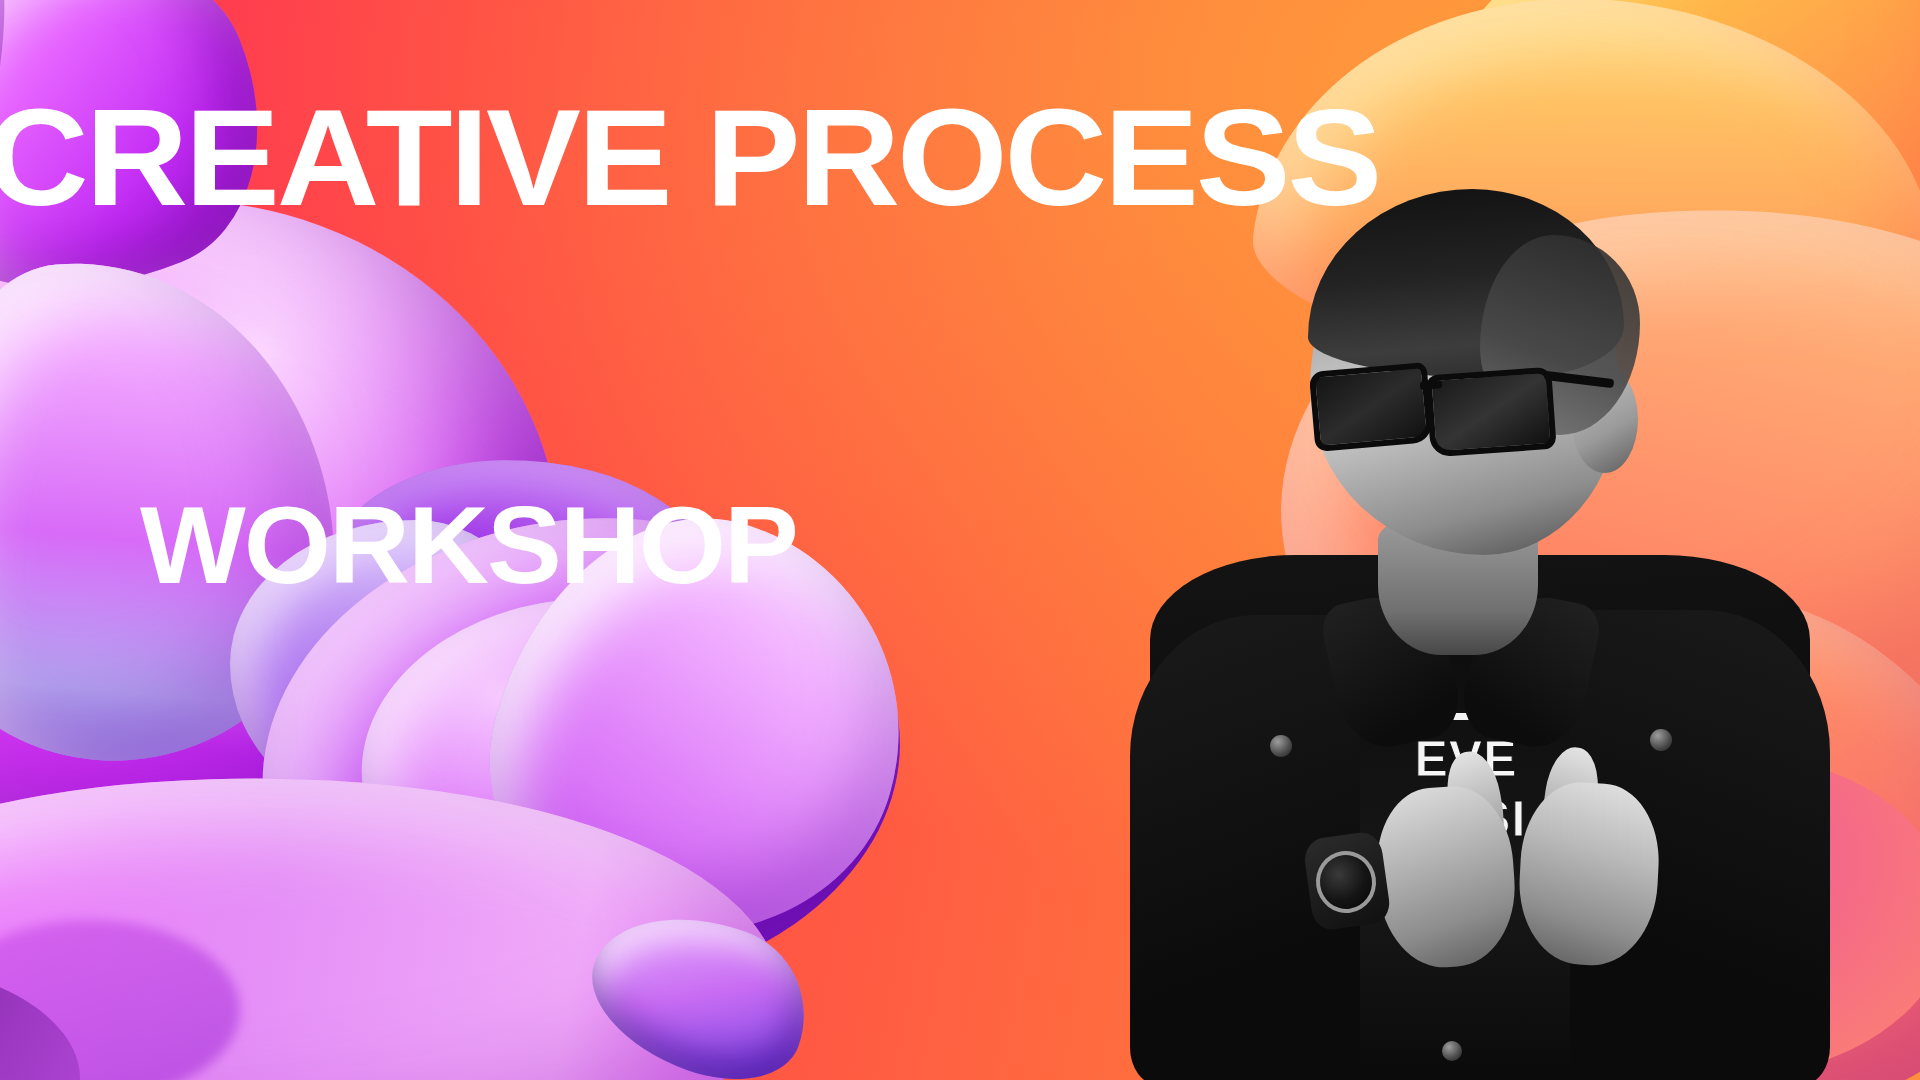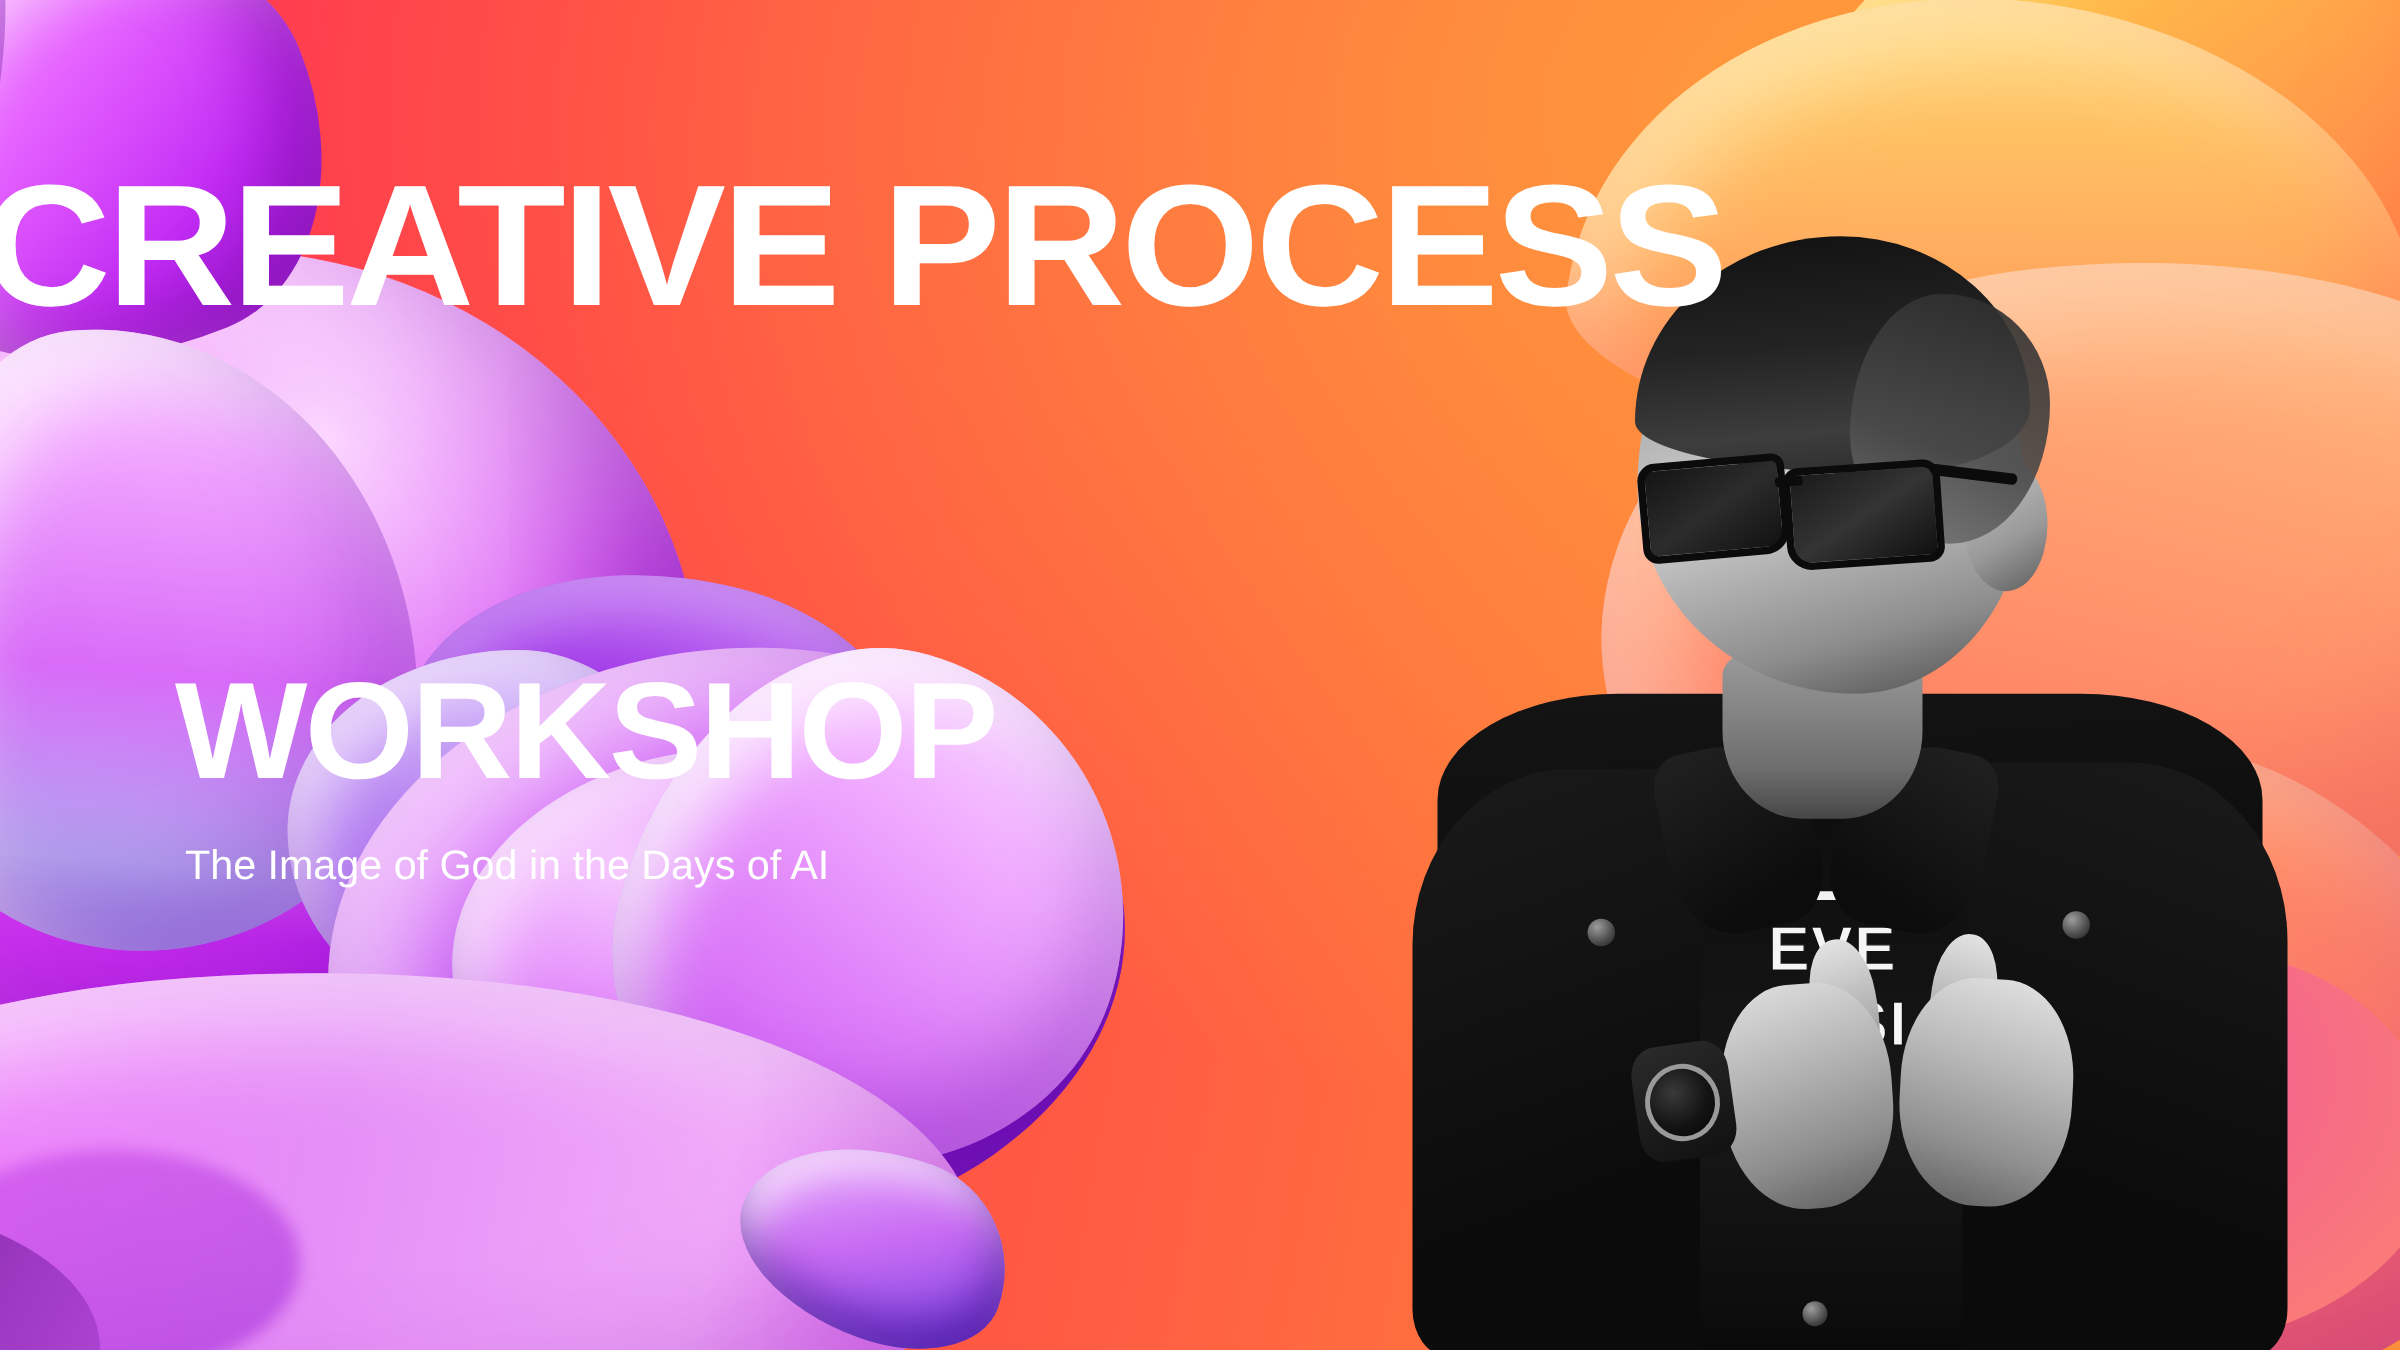--- a/index.html
+++ b/index.html
@@ -335,21 +335,21 @@
     border-radius: 60% 20% 40% 30%;
     transform: rotate(12deg);
   }
   .photo-fade {
     position: absolute; left: 0; top: 0; width: 720px; height: 885px;
     background: radial-gradient(ellipse at 48% 46%, rgba(0,0,0,0) 58%, rgba(0,0,0,0) 100%);
     pointer-events: none;
   }
 
   
-  .text-layer { position: absolute; inset: 0; margin-top: 40px; }
+  .text-layer { position: absolute; inset: 0; }
 
   .headline {
     position: absolute;
     left: -14px;
     top: 88px;
     color: #FFFFFF;
     font-family: "Liberation Sans", sans-serif;
     font-weight: 700;
     font-size: 138px;
     line-height: 1;
@@ -445,16 +445,15 @@
     <div class="ph watch-face"></div>
     <div class="ph btn1"></div>
     <div class="ph btn2"></div>
     <div class="ph btn3"></div>
     <div class="photo-fade"></div>
   </div>
 
   <div class="text-layer">
     <div class="headline">CREATIVE PROCESS</div>
     <div class="subhead">WORKSHOP</div>
-    <div class="tagline">The Image of God in the Days of AI</div>
   </div>
 
 </div>
 
 </body></html>

